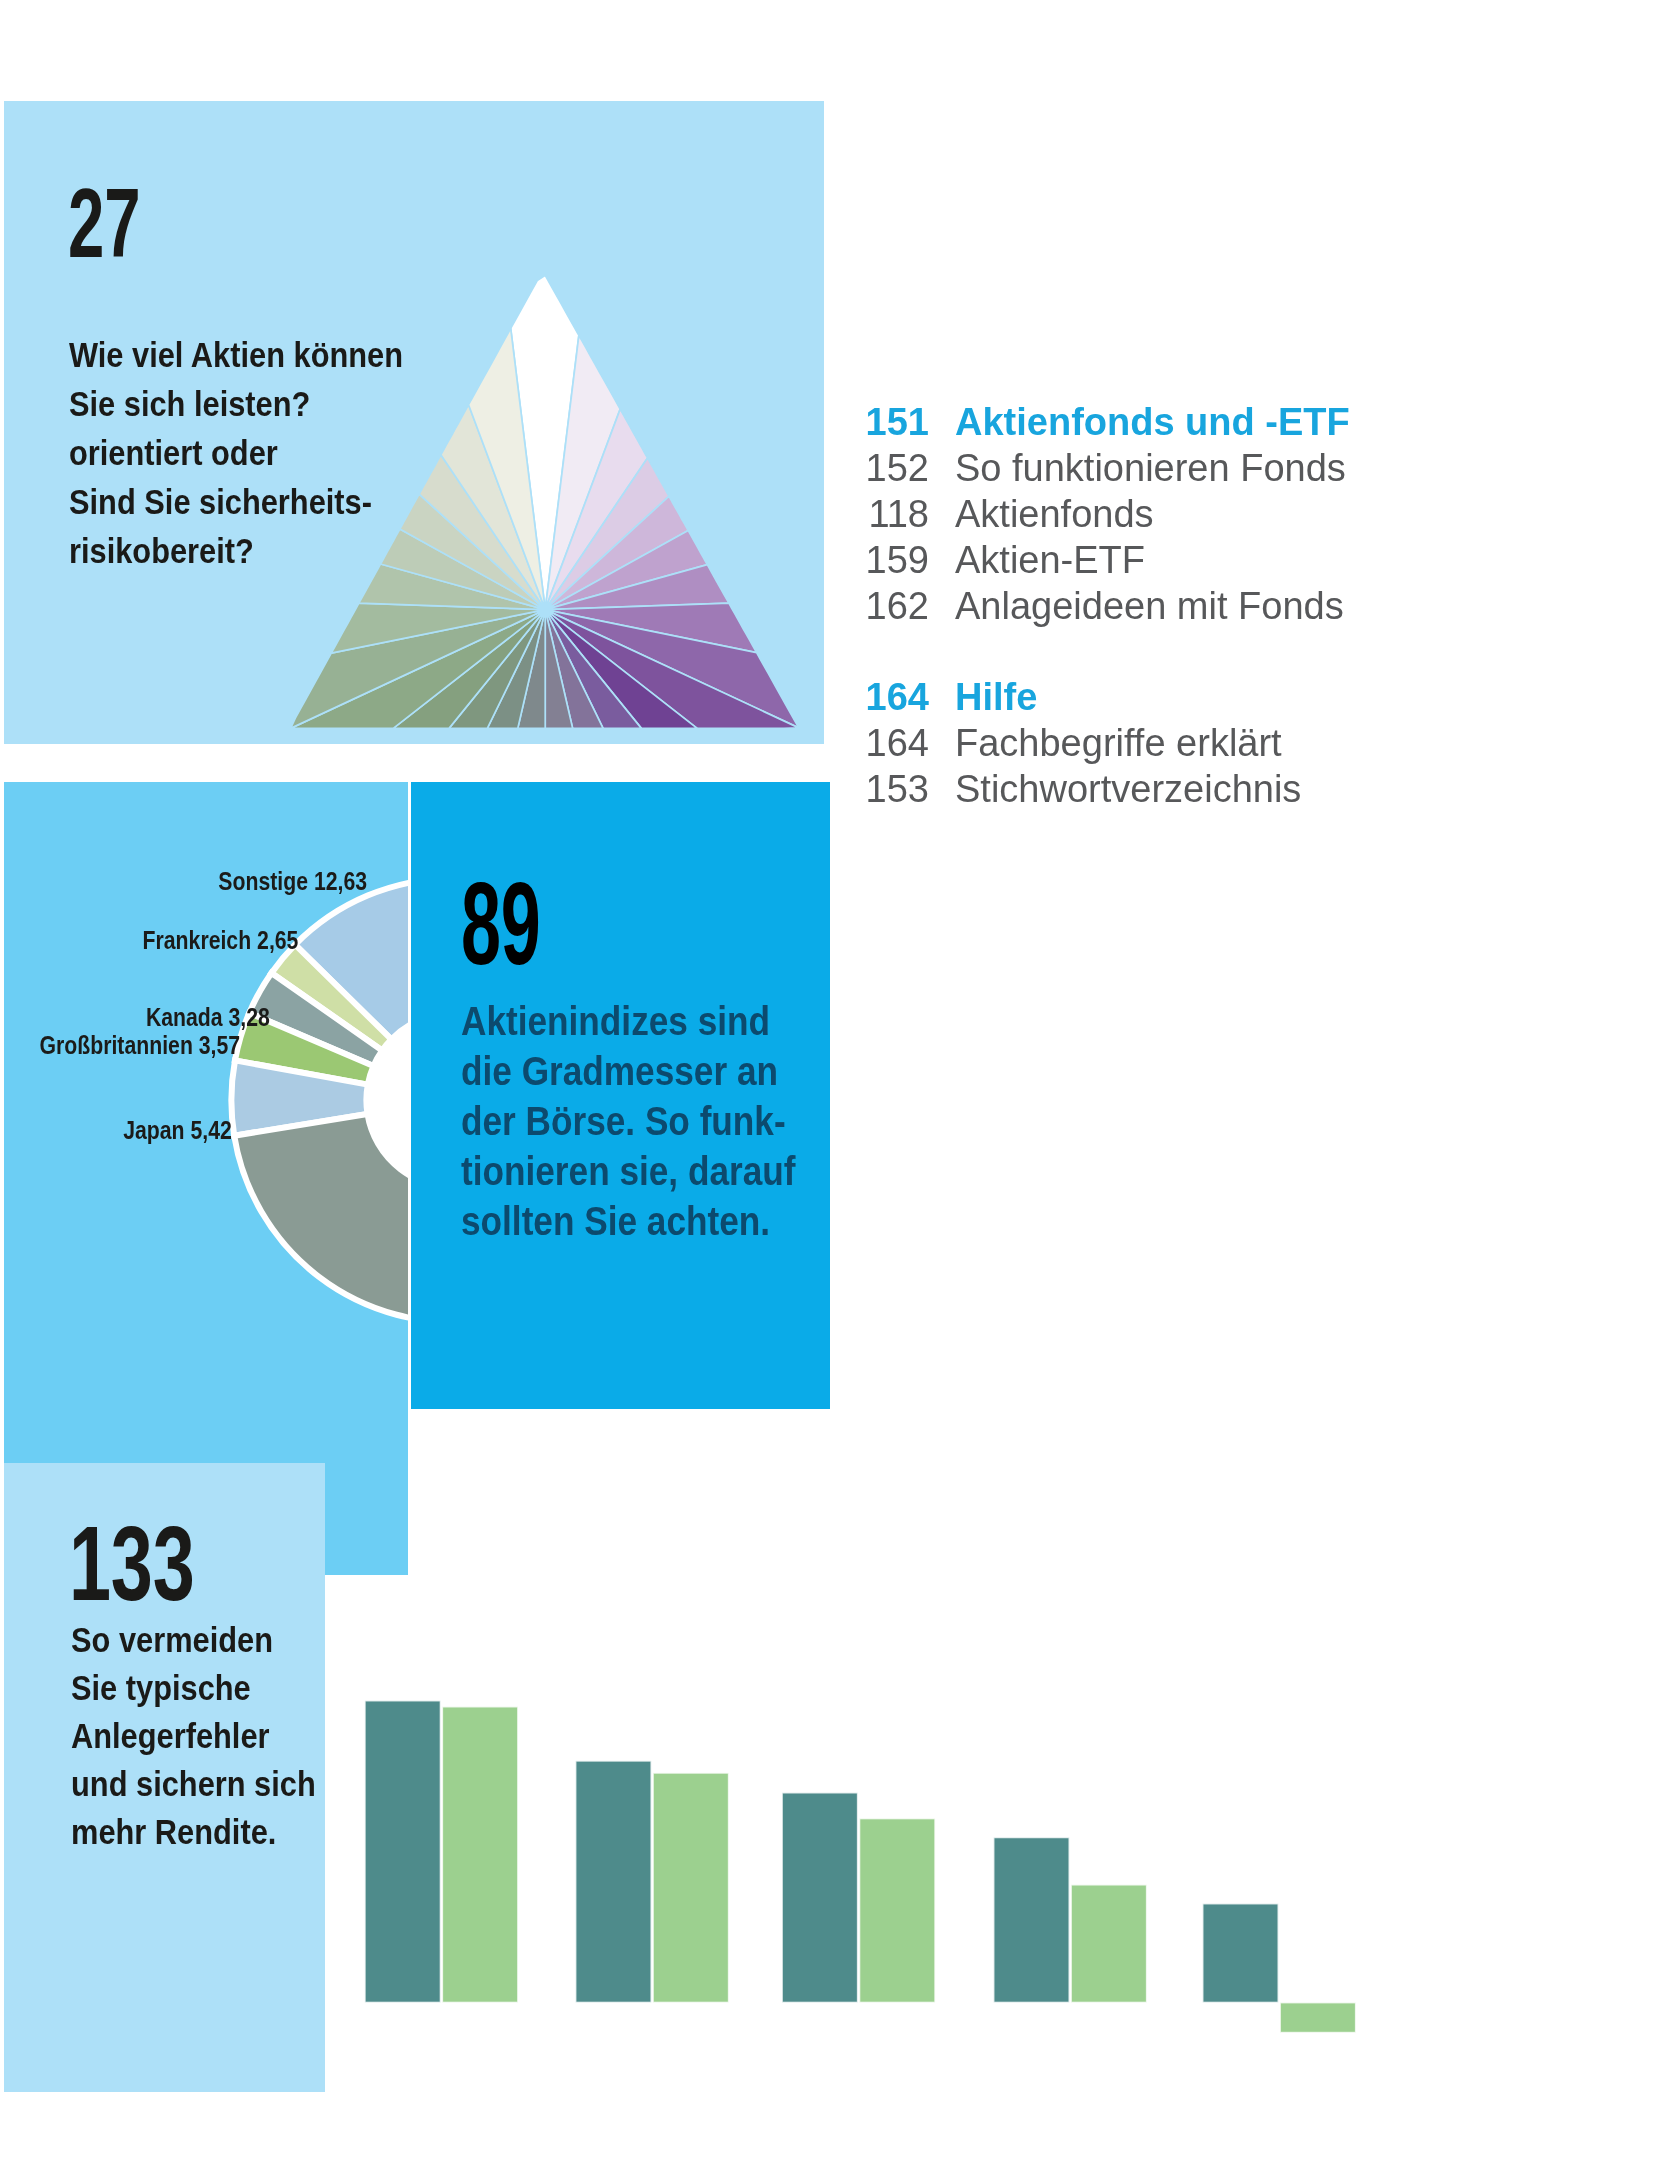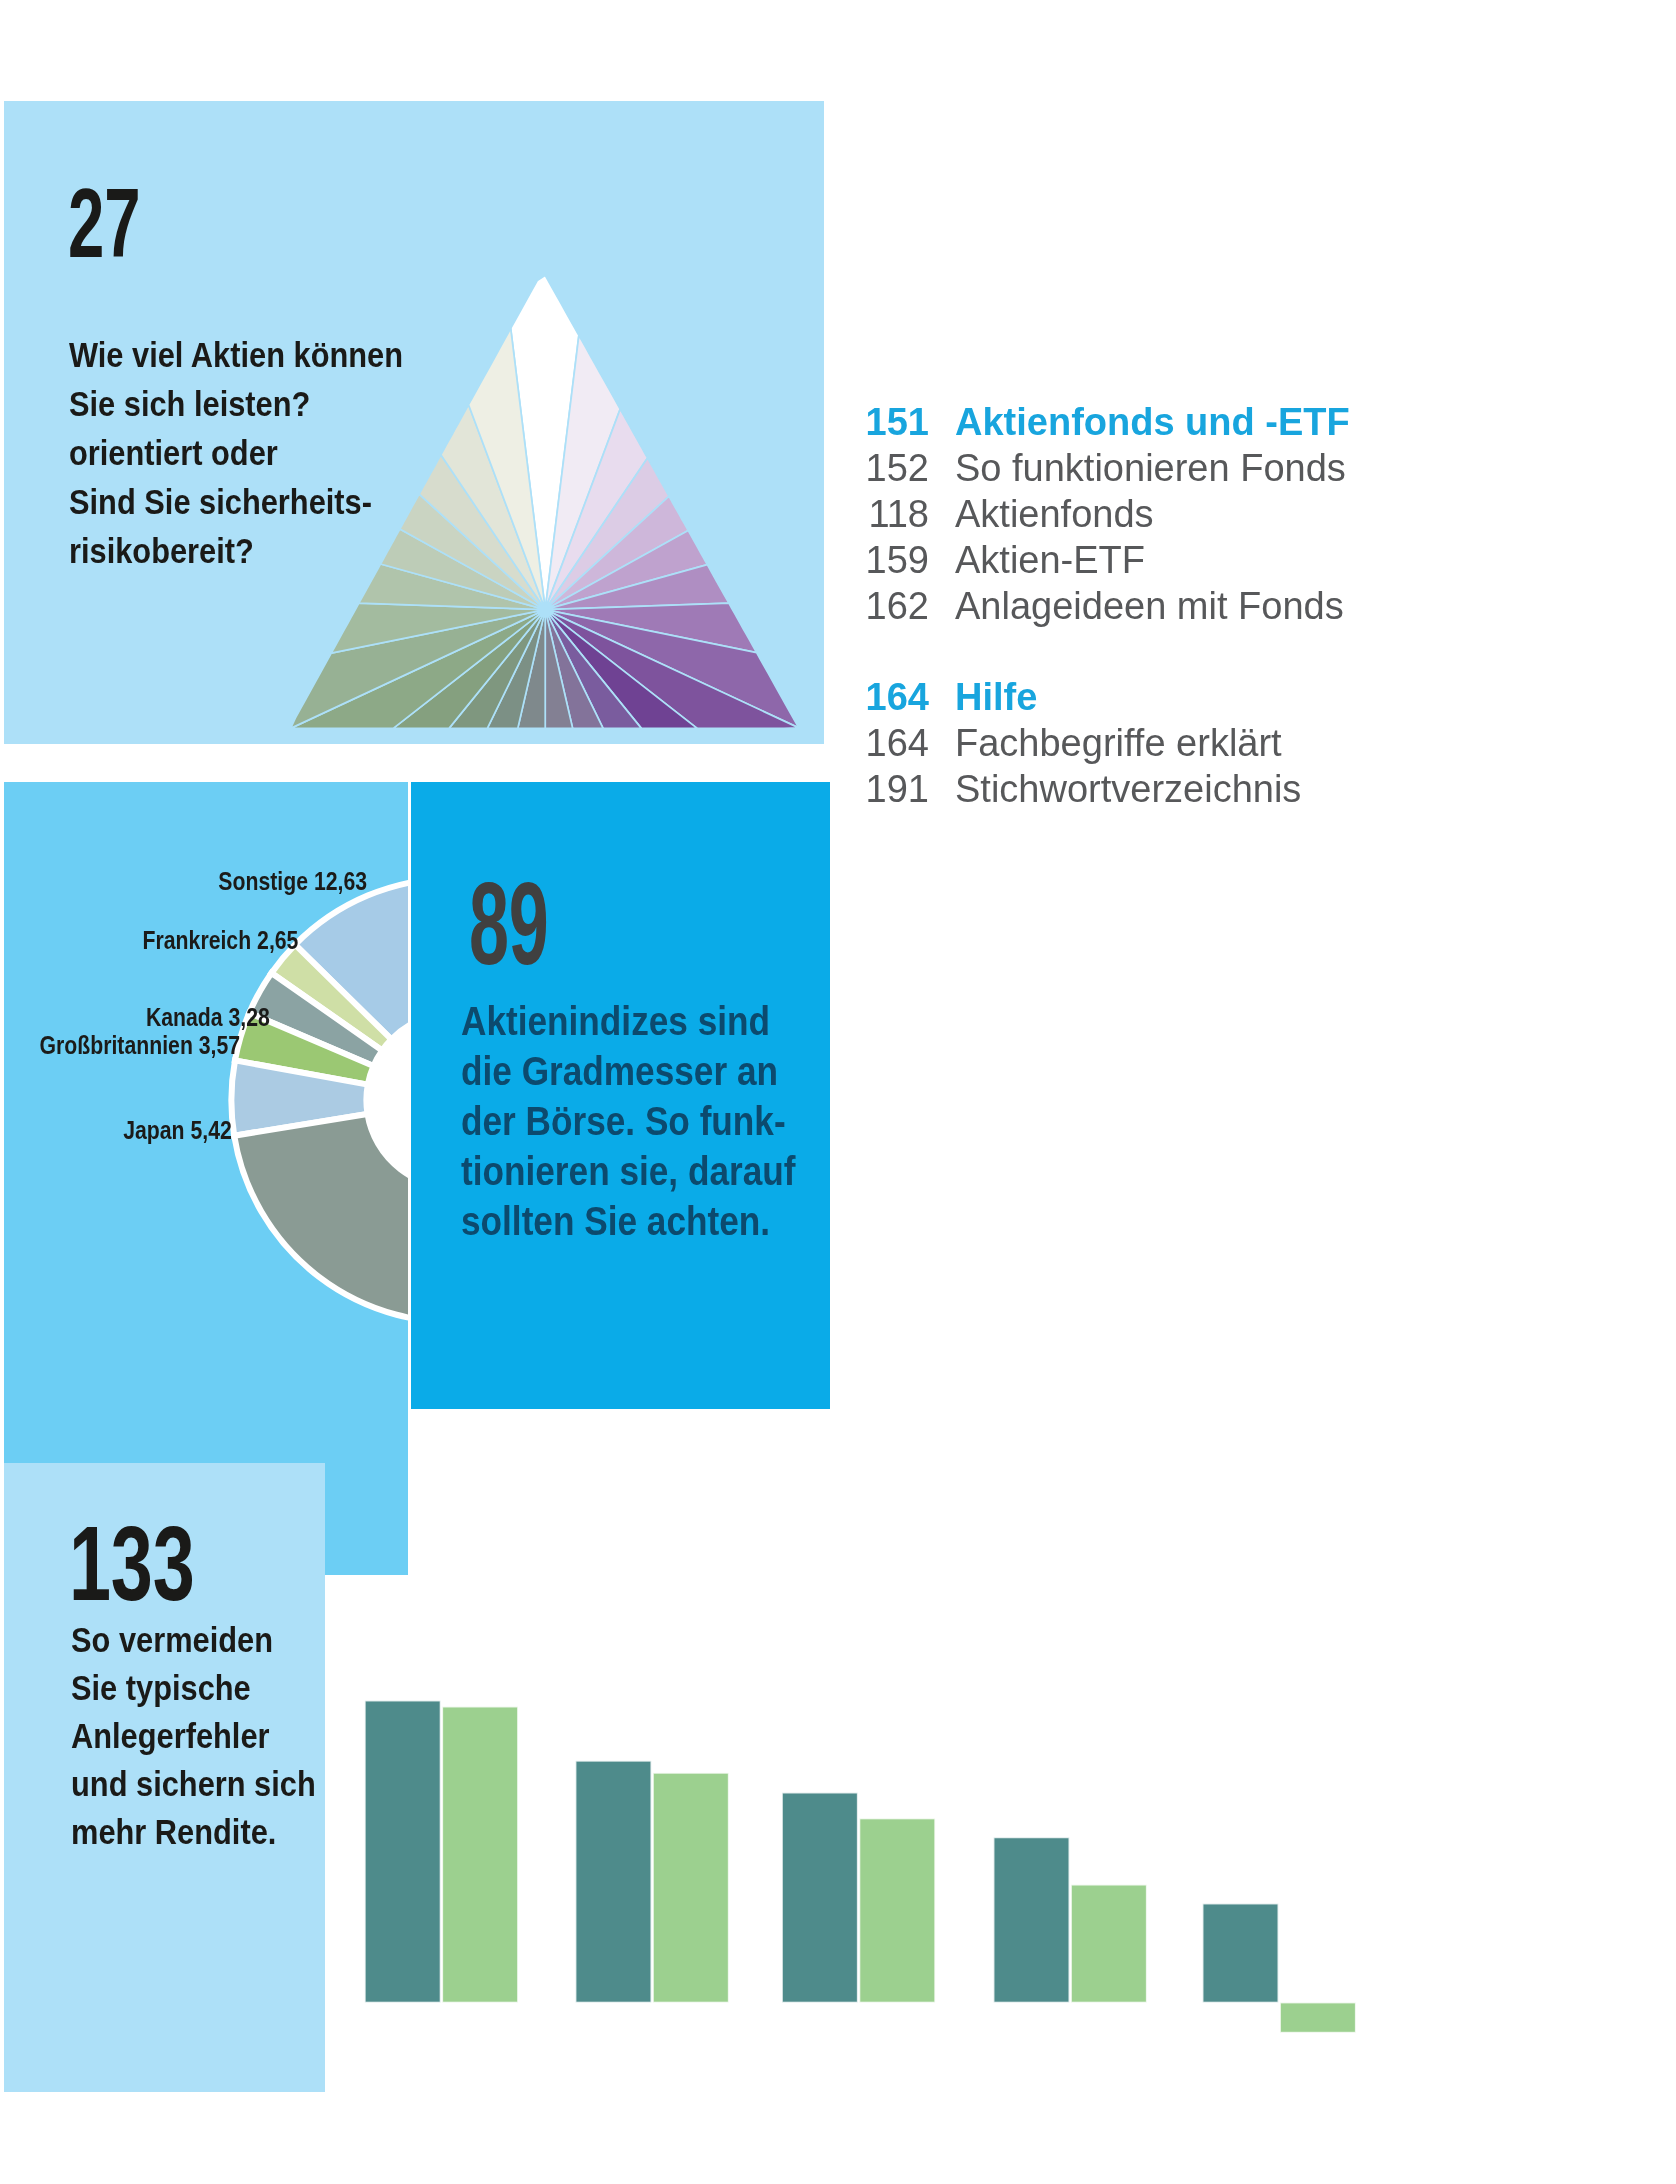--- a/index.html
+++ b/index.html
@@ -114,21 +114,21 @@
         <div class="toc-gap"></div>
         <div class="toc-row hdr">
           <span class="num">164</span>
           <span>Hilfe</span>
         </div>
         <div class="toc-row">
           <span class="num">164</span>
           <span>Fachbegriffe erklärt</span>
         </div>
         <div class="toc-row">
-          <span class="num">191</span>
+          <span class="num">153</span>
           <span>Stichwortverzeichnis</span>
         </div>
       </div>
     </nav>
 
   <section class="box" style="left:4.3px;top:782px;width:826px;height:627px;">
     <div class="panel-left" style="background: rgb(108, 206, 244);">
       <svg width="404" height="627" viewBox="0 0 469 729">
           <circle cx="522" cy="370" r="105" fill="#ffffff"></circle>
           <path d="M522.0,112.0 A258,258 0 0 0 338.1,189.1 L450.0,299.2 A101,101 0 0 1 522.0,269.0 Z" fill="#a6cbe7" stroke="#ffffff" stroke-width="7"></path>
@@ -140,21 +140,21 @@
         </svg>
       <div>
           <div class="dlabel" style="right: 41px; top: 86px;"><span>Sonstige 12,63</span></div>
           <div class="dlabel" style="right: 110px; top: 145px;"><span>Frankreich 2,65</span></div>
           <div class="dlabel" style="right: 138px; top: 193px; margin-top: 29px;"><span>Kanada 3,28</span></div>
           <div class="dlabel" style="right: 168px; top: 250px;"><span>Großbritannien 3,57</span></div>
           <div class="dlabel" style="right: 176px; top: 335px;"><span>Japan 5,42</span></div>
         </div>
     </div>
     <div class="panel-right" style="background: rgb(10, 171, 232);">
-      <div class="bignum b89" style="left:58px;top:84px;color:#404040;">
+      <div class="bignum b89" style="left:50px;top:84px;color:#000000;">
         <span>89</span>
       </div>
       <div class="para p89">
           <div class="ln"><span>Aktienindizes sind</span></div>
           <div class="ln"><span>die Gradmesser an</span></div>
           <div class="ln"><span>der Börse. So funk-</span></div>
           <div class="ln"><span>tionieren sie, darauf</span></div>
           <div class="ln"><span>sollten Sie achten.</span></div>
         </div>
     </div>

